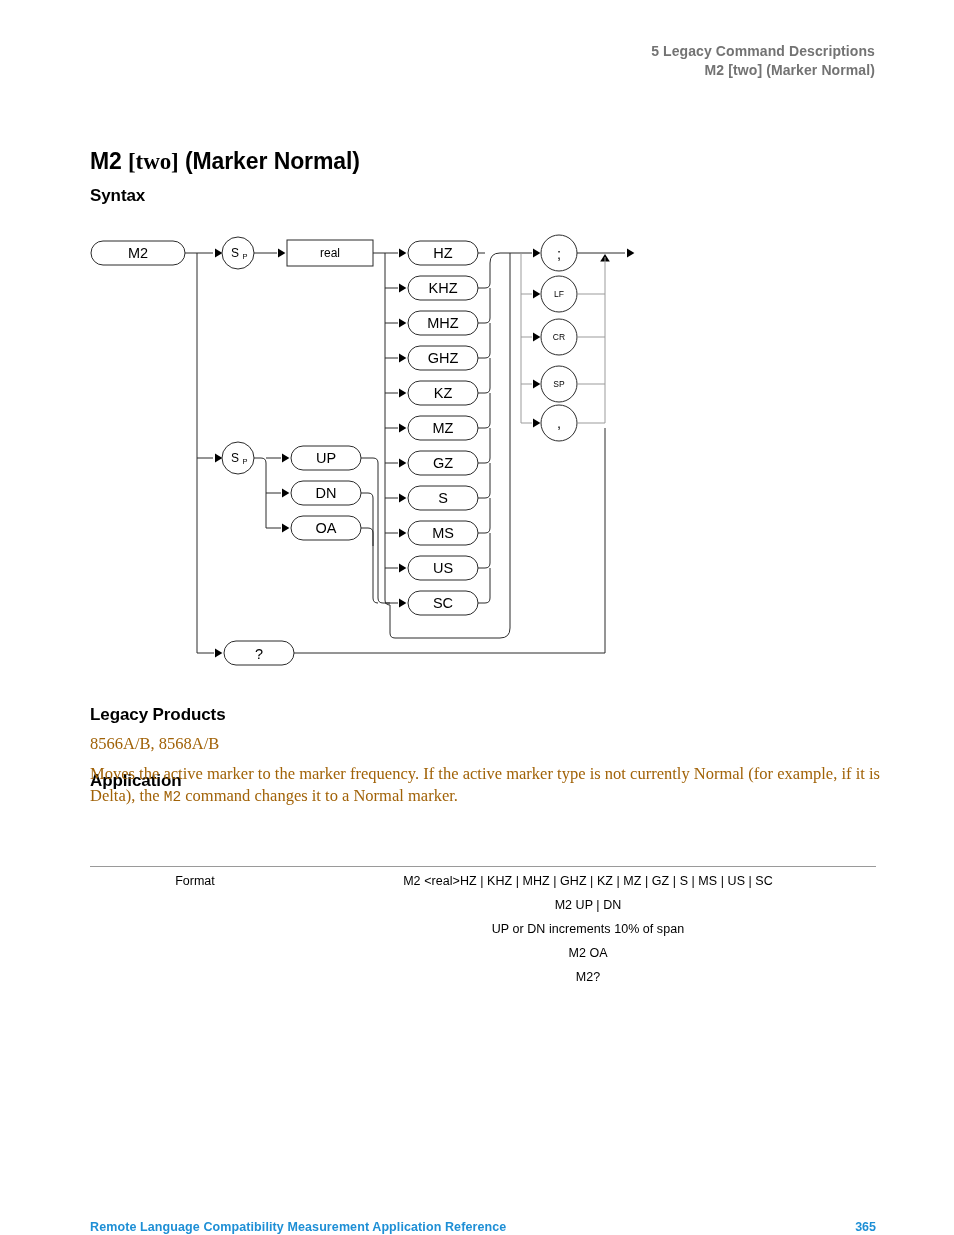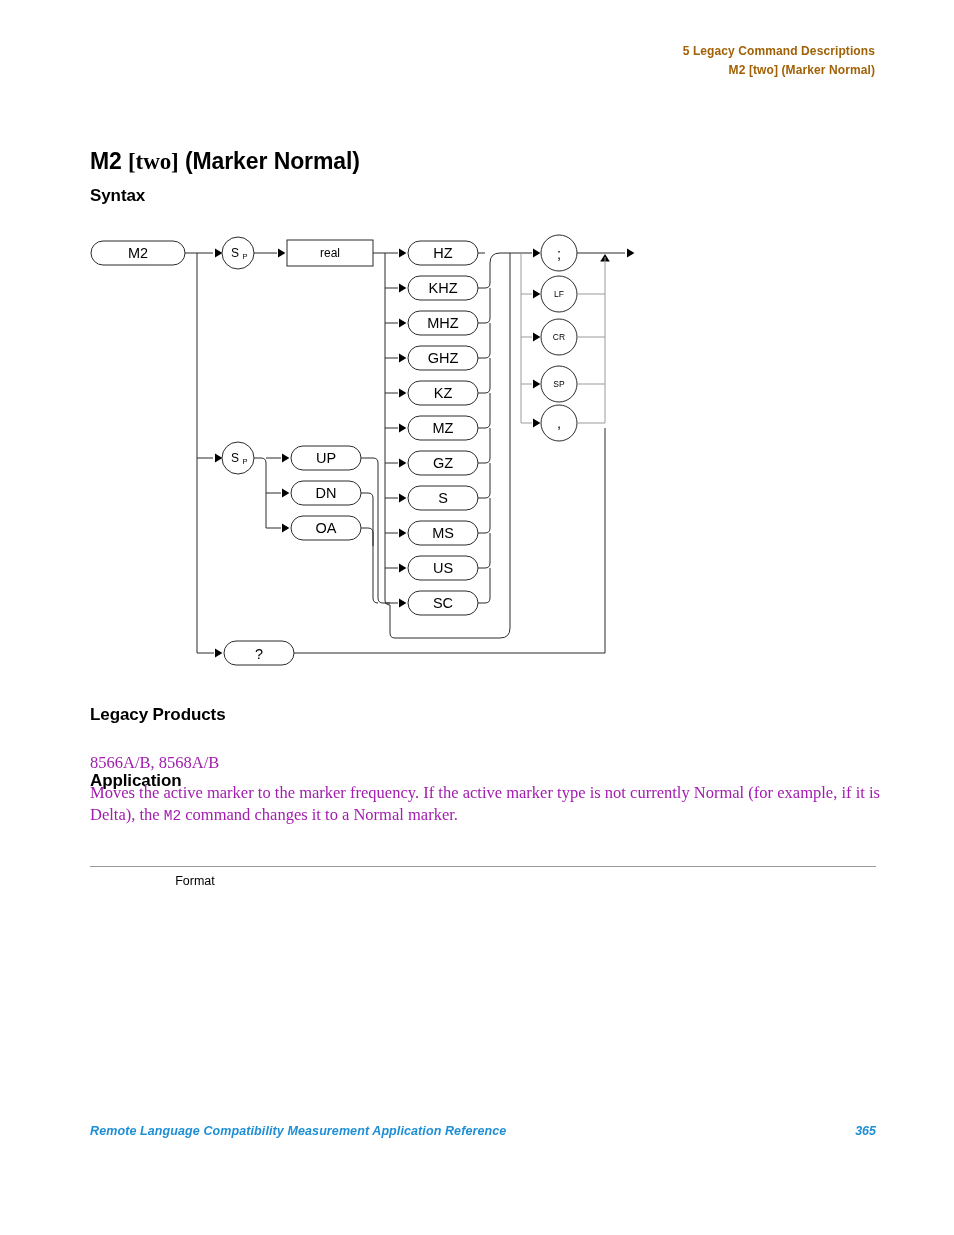--- a/index.html
+++ b/index.html
@@ -11,24 +11,24 @@
     position:relative;
     overflow:hidden;
   }
   .page { position:absolute; inset:0; }
 
   
   .runhead {
     position:absolute;
     right:79px; top:42px;
     text-align:right;
-    color:#a16207;
+    color:#737373;
     font-family:"Liberation Sans", sans-serif;
     font-weight:bold;
-    font-size:12px;
+    font-size:14px;
     line-height:19px;
     letter-spacing:0.1px;
   }
   .runhead div { white-space:nowrap; }
 
   
   .h1 {
     position:absolute; left:90px; top:133px;
     font-size:23px; font-weight:bold;
     letter-spacing:-0.1px;
@@ -43,22 +43,21 @@
   #h2-syntax { top:186px; }
   #h2-legacy { top:705px; }
   #h2-desc   { top:771px; }
 
   
   .serif-body {
     position:absolute; left:90px;
     font-family:"Liberation Serif", serif;
     font-size:16.5px;
     line-height:22px;
-    color:#a21caf;
-    margin-top:19px;
+    color:#a16207;
   }
   #legacy-products { top:733px; }
   #description-body { top:763px; width:790px; text-align:justify; }
   #description-body .mono {
     font-family:"Liberation Mono", monospace;
     font-size:14.5px;
   }
 
   
   #syntax-diagram {
@@ -92,23 +91,23 @@
   }
   .fmt-values { flex:1 1 auto; }
   .fmt-values div {
     font-size:12.5px; line-height:24px;
     color:#000; white-space:nowrap;
     letter-spacing:0.05px;
   }
 
   
   #footer {
-    position:absolute; left:90px; top:1124px; width:786px;
+    position:absolute; left:90px; top:1220px; width:786px;
     display:flex; justify-content:space-between; align-items:flex-start;
-    color:#1e8fd5; font-weight:bold; font-size:12.5px;font-style:italic;
+    color:#1e8fd5; font-weight:bold; font-size:12.5px;
   }
   #footer .f-title { letter-spacing:0.1px; }
   #footer .f-page { }
 </style>
 </head>
 <body>
 
 <div class="page">
 
   <div class="runhead">
@@ -304,20 +303,27 @@
 
   <div class="h2" id="h2-legacy">Legacy Products</div>
   <div class="serif-body" id="legacy-products">8566A/B, 8568A/B</div>
 
   <div class="h2" id="h2-desc">Application</div>
   <div class="serif-body" id="description-body"><span>Moves the active marker to the marker frequency. If the active marker type is not currently Normal (for example, if it is Delta), the </span><span class="mono">M2</span><span> command changes it to a Normal marker.</span></div>
 
   <div id="format-table">
     <div class="fmt-row">
       <div class="fmt-label">Format</div>
+      <div class="fmt-values">
+        <div>M2 &lt;real&gt;HZ | KHZ | MHZ | GHZ | KZ | MZ | GZ | S | MS | US | SC</div>
+        <div>M2 UP | DN</div>
+        <div>UP or DN increments 10% of span</div>
+        <div>M2 OA</div>
+        <div>M2?</div>
+      </div>
     </div>
   </div>
 
   <div id="footer">
     <div class="f-title">Remote Language Compatibility Measurement Application Reference</div>
     <div class="f-page">365</div>
   </div>
 
 </div>
 

